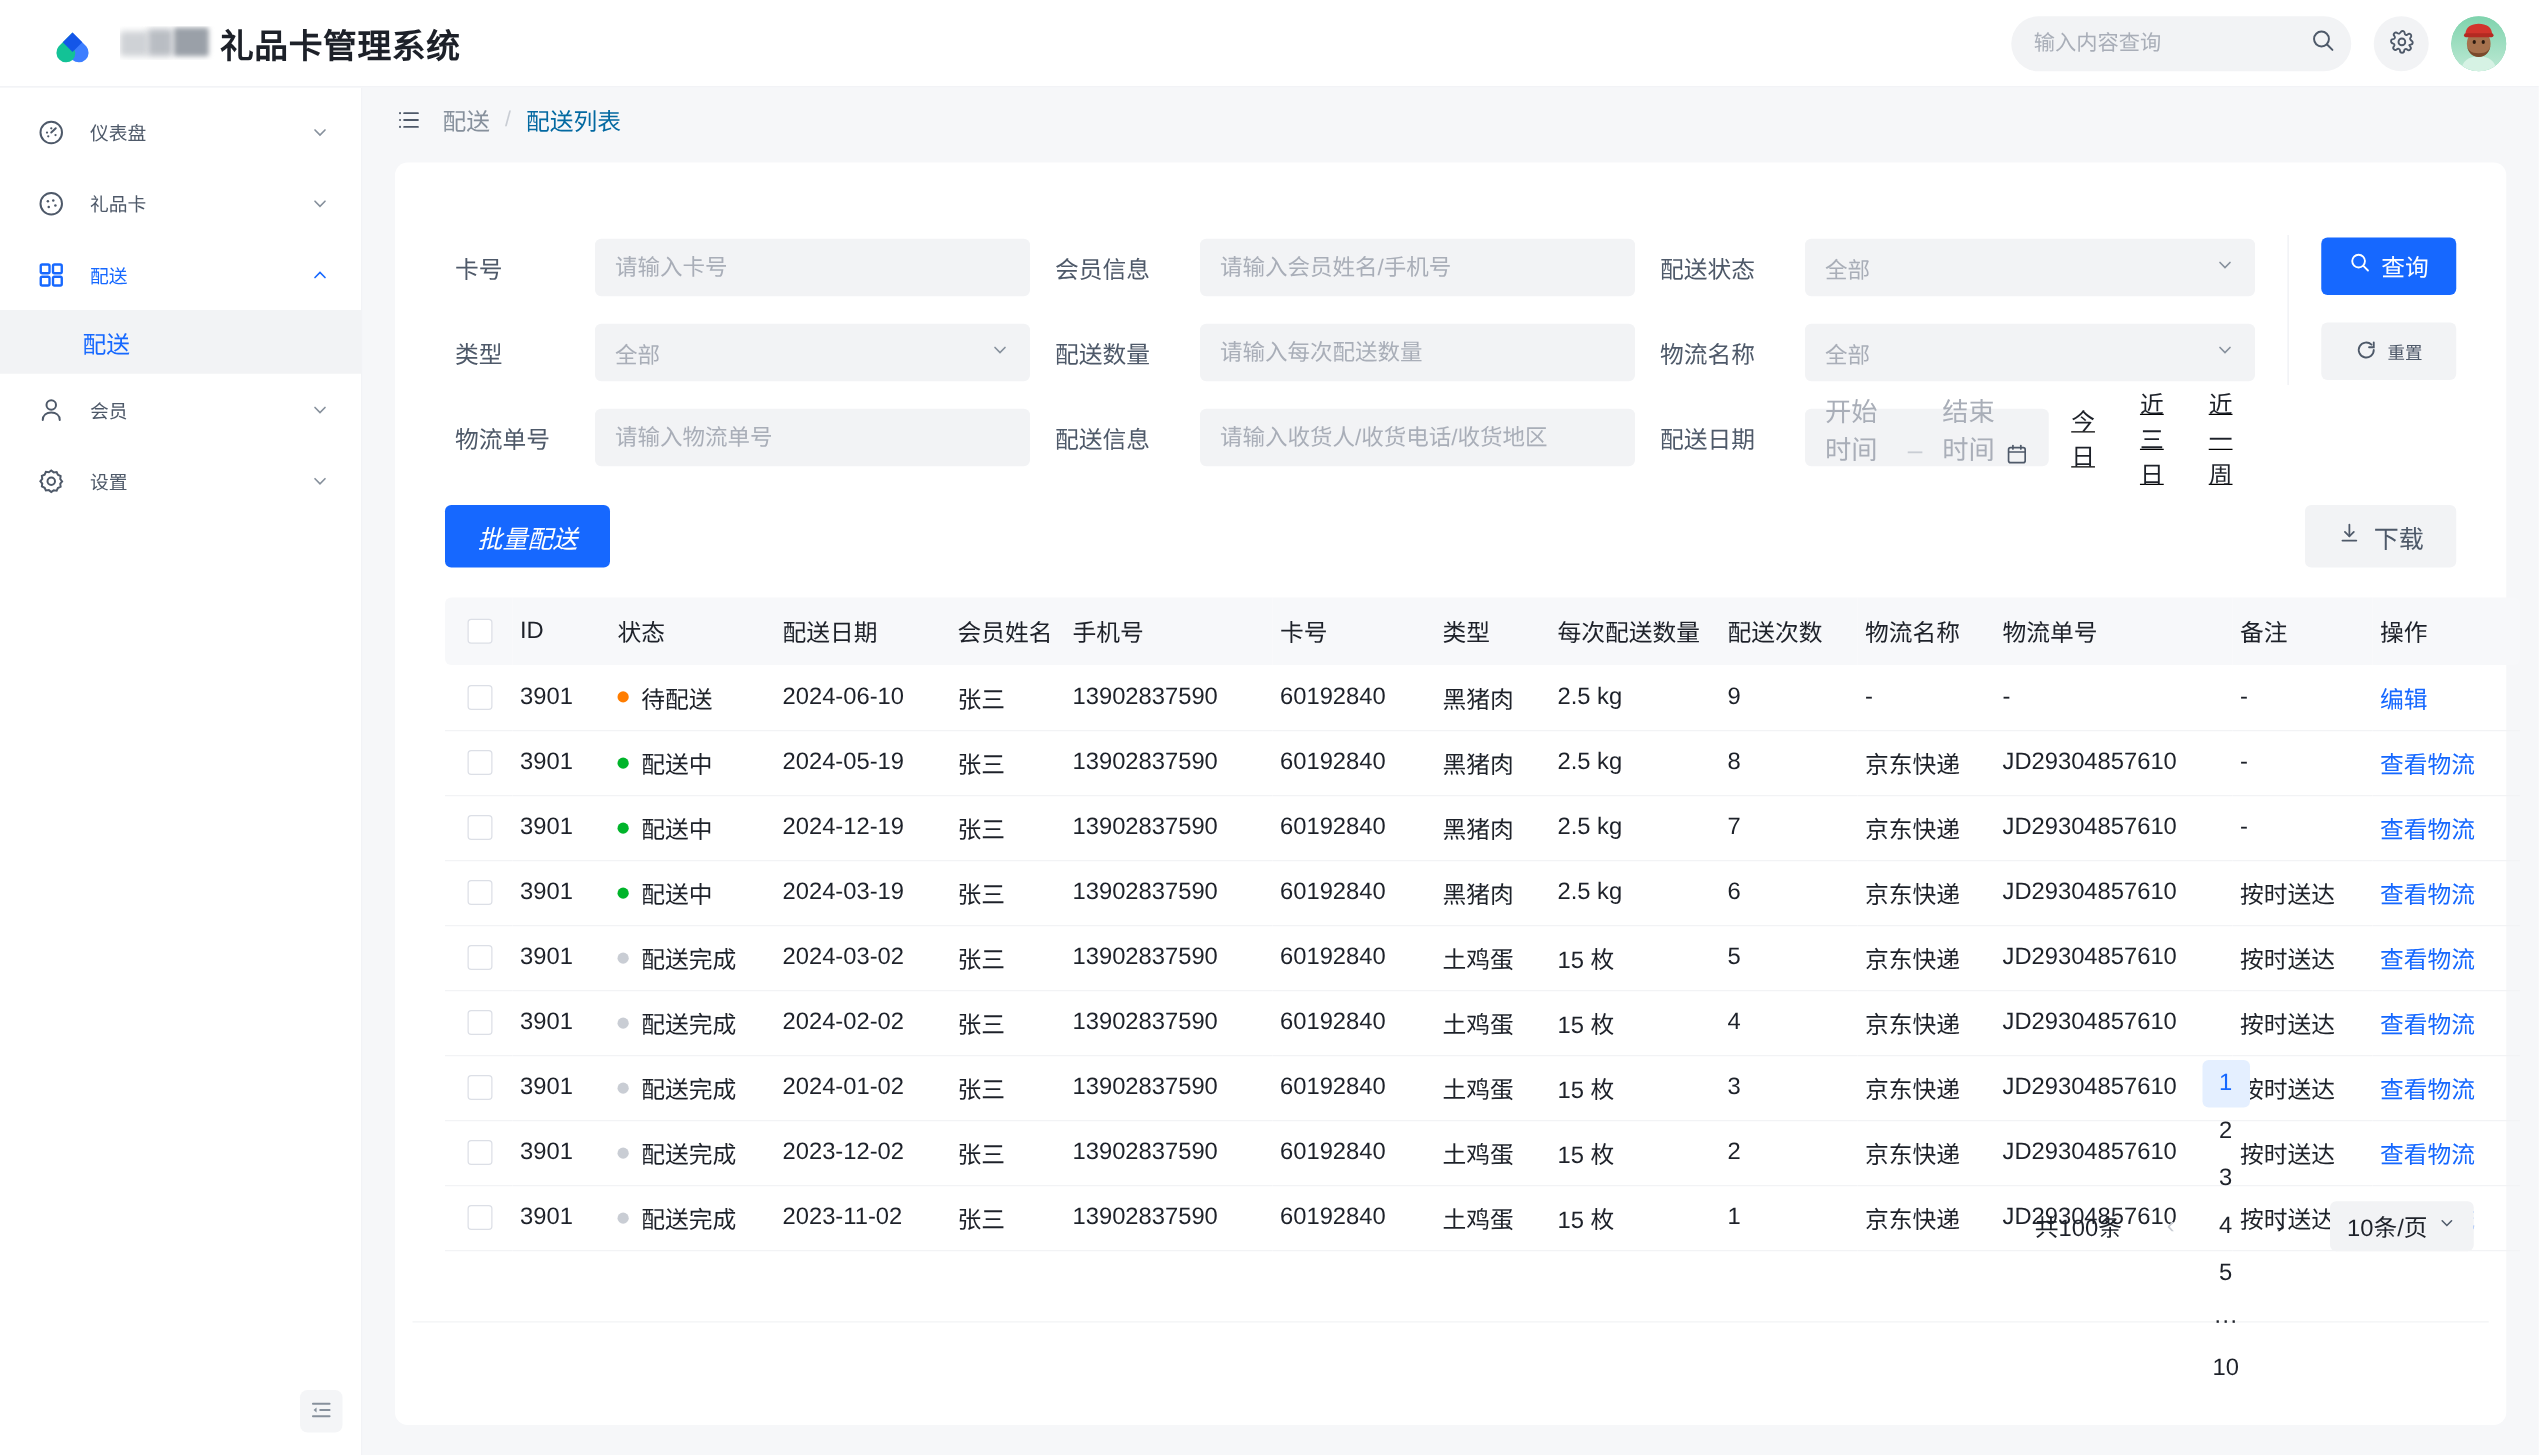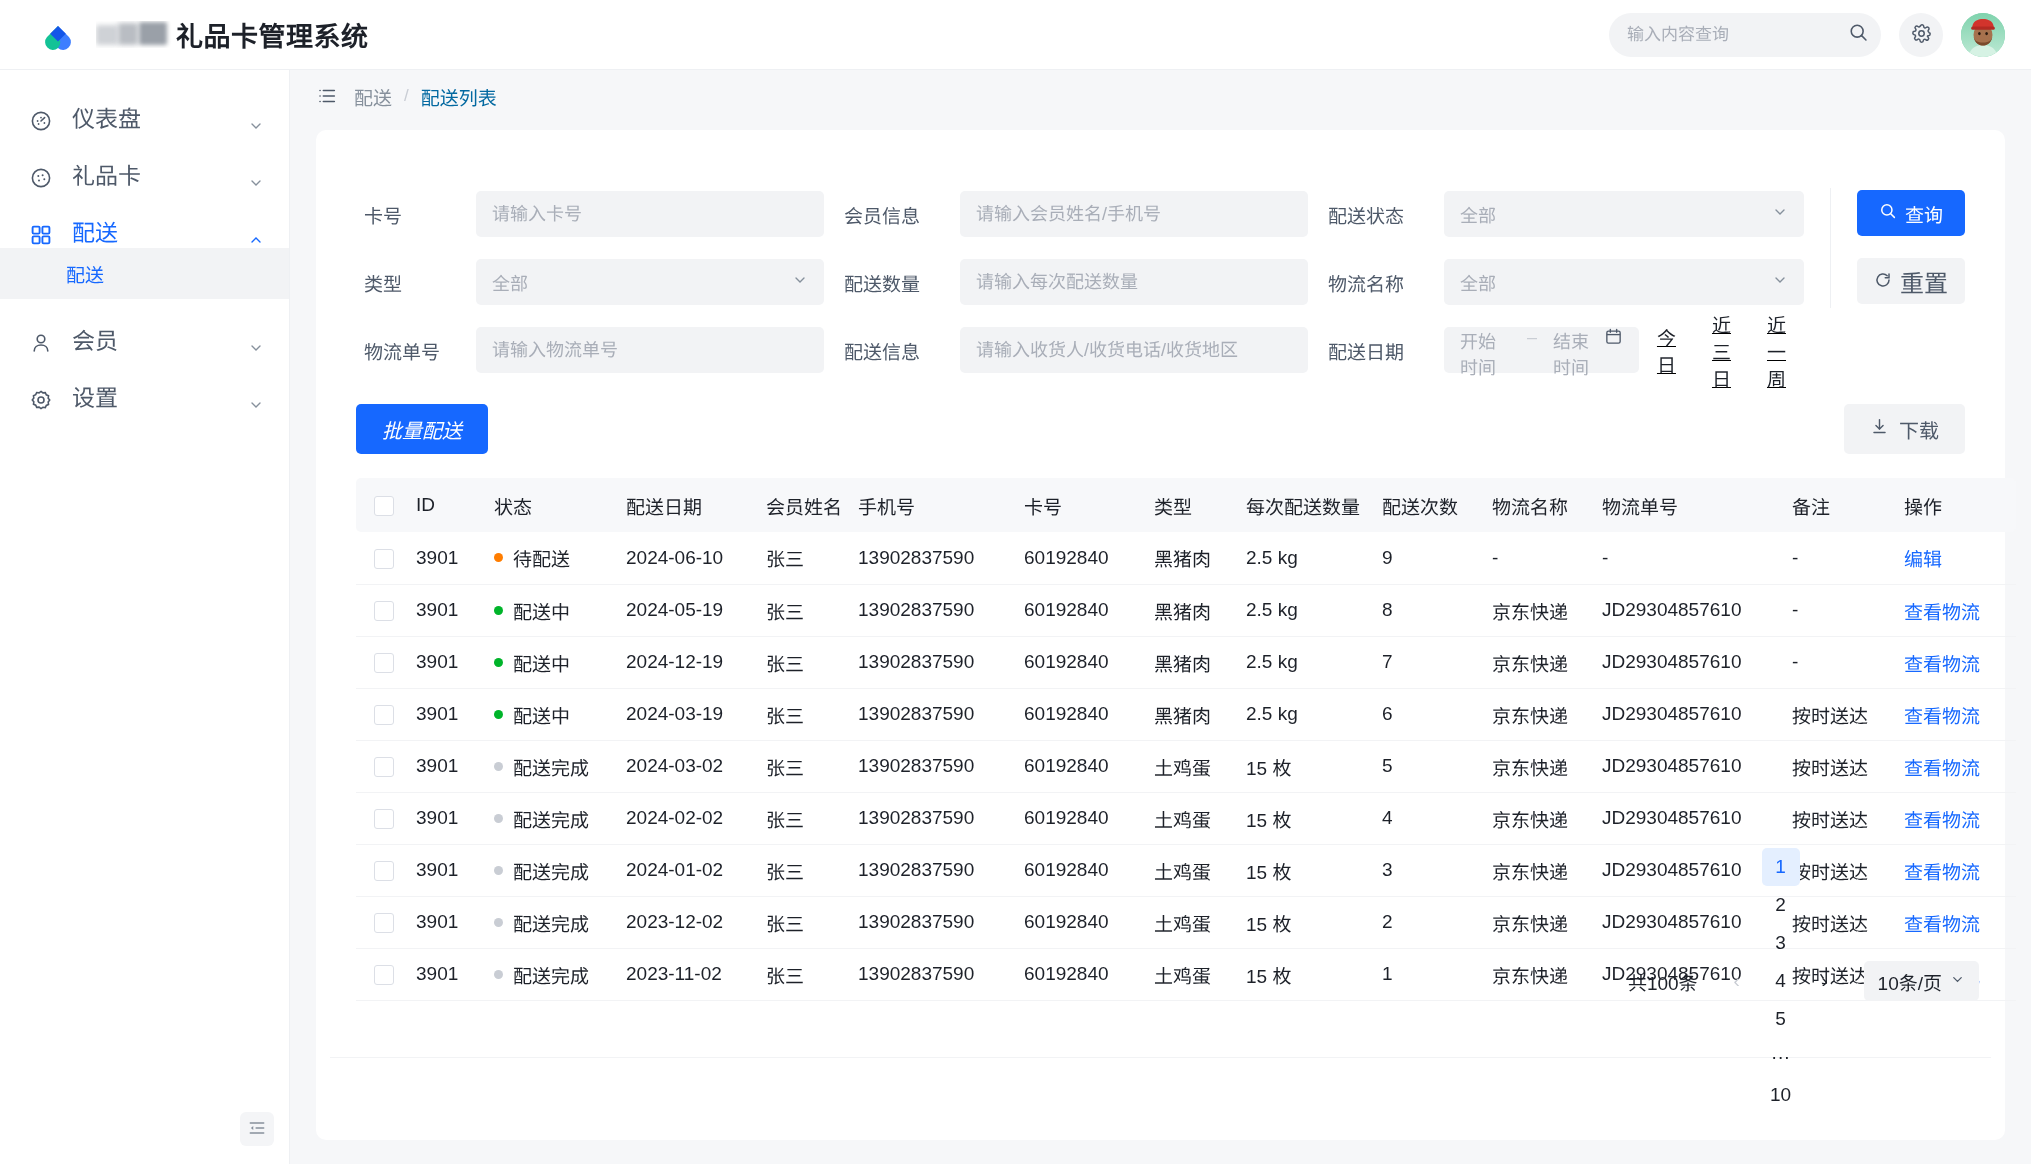--- a/index.html
+++ b/index.html
@@ -68,23 +68,23 @@
 
   
   .sidebar {
     position: absolute; top: 70px; left: 0;
     width: 290px; height: 1094px;
     background: #ffffff;
     border-right: 1px solid #eef0f3;
     z-index: 20;
   }
   .nav-item {
-    height: 57px; display: flex; align-items: flex-end;
+    height: 57px; display: flex; align-items: center;
     padding: 0 25px 0 28px; cursor: pointer;
-    color: #4e5969; font-size: 23px;
+    color: #4e5969; font-size: 15px;
   }
   .nav-item .nav-icon {
     width: 26px; height: 26px; margin-right: 18px;
     display: flex; align-items: center; justify-content: center; flex: 0 0 auto;
   }
   .nav-item .nav-label { flex: 1; }
   .nav-item .nav-chevron { margin-left: auto; display: flex; align-items: center; }
   .nav-item.active { color: #1668ff; }
   .nav-sub {
     height: 51px; display: flex; align-items: center;
@@ -151,22 +151,22 @@
   }
   .f-input input::placeholder { color: #a9aeb8; }
   .f-select {
     height: 46px; background: #f2f3f5; border-radius: 5px;
     display: flex; align-items: center; padding: 0 16px;
     font-size: 18px; color: #a9aeb8; cursor: pointer; width: 100%;
   }
   .f-select .sel-val { flex: 1; }
   .daterange {
     height: 46px; background: #f2f3f5; border-radius: 5px;
-    display: flex; align-items: flex-start; padding: 0 16px;
-    font-size: 18px; color: #a9aeb8; width: 302px; cursor: pointer;
+    display: flex; align-items: flex-end; padding: 0 16px;
+    font-size: 21px; color: #a9aeb8; width: 302px; cursor: pointer;
   }
   .daterange .dash { color: #c9cdd4; margin: 0 16px; }
   .daterange .cal { margin-left: auto; display: flex; align-items: center; }
   .quickrange { display: flex; align-items: center; gap: 0; text-decoration: underline; }
   .quick-btn {
     font-size: 19px; color: #1d2129; cursor: pointer; padding: 0 18px;
     background: none; border: none; font-family: inherit;
   }
   .date-row { display: flex; align-items: center; }
 
@@ -179,21 +179,21 @@
     display: flex; flex-direction: column; gap: 22px;
   }
   .btn-primary {
     width: 108px; height: 46px; background: #1668ff; color: #fff;
     border: none; border-radius: 5px; font-size: 19px; cursor: pointer;
     display: flex; align-items: center; justify-content: center; gap: 8px;
     font-family: inherit;
   }
   .btn-plain {
     width: 108px; height: 46px; background: #f2f3f5; color: #4e5969;
-    border: none; border-radius: 5px; font-size: 24px; cursor: pointer;
+    border: none; border-radius: 5px; font-size: 14px; cursor: pointer;
     display: flex; align-items: center; justify-content: center; gap: 8px;
     font-family: inherit;
   }
 
   
   .toolbar {
     margin-top: 20px; padding: 0 14px;
     display: flex; align-items: center;
   }
   .btn-batch {

